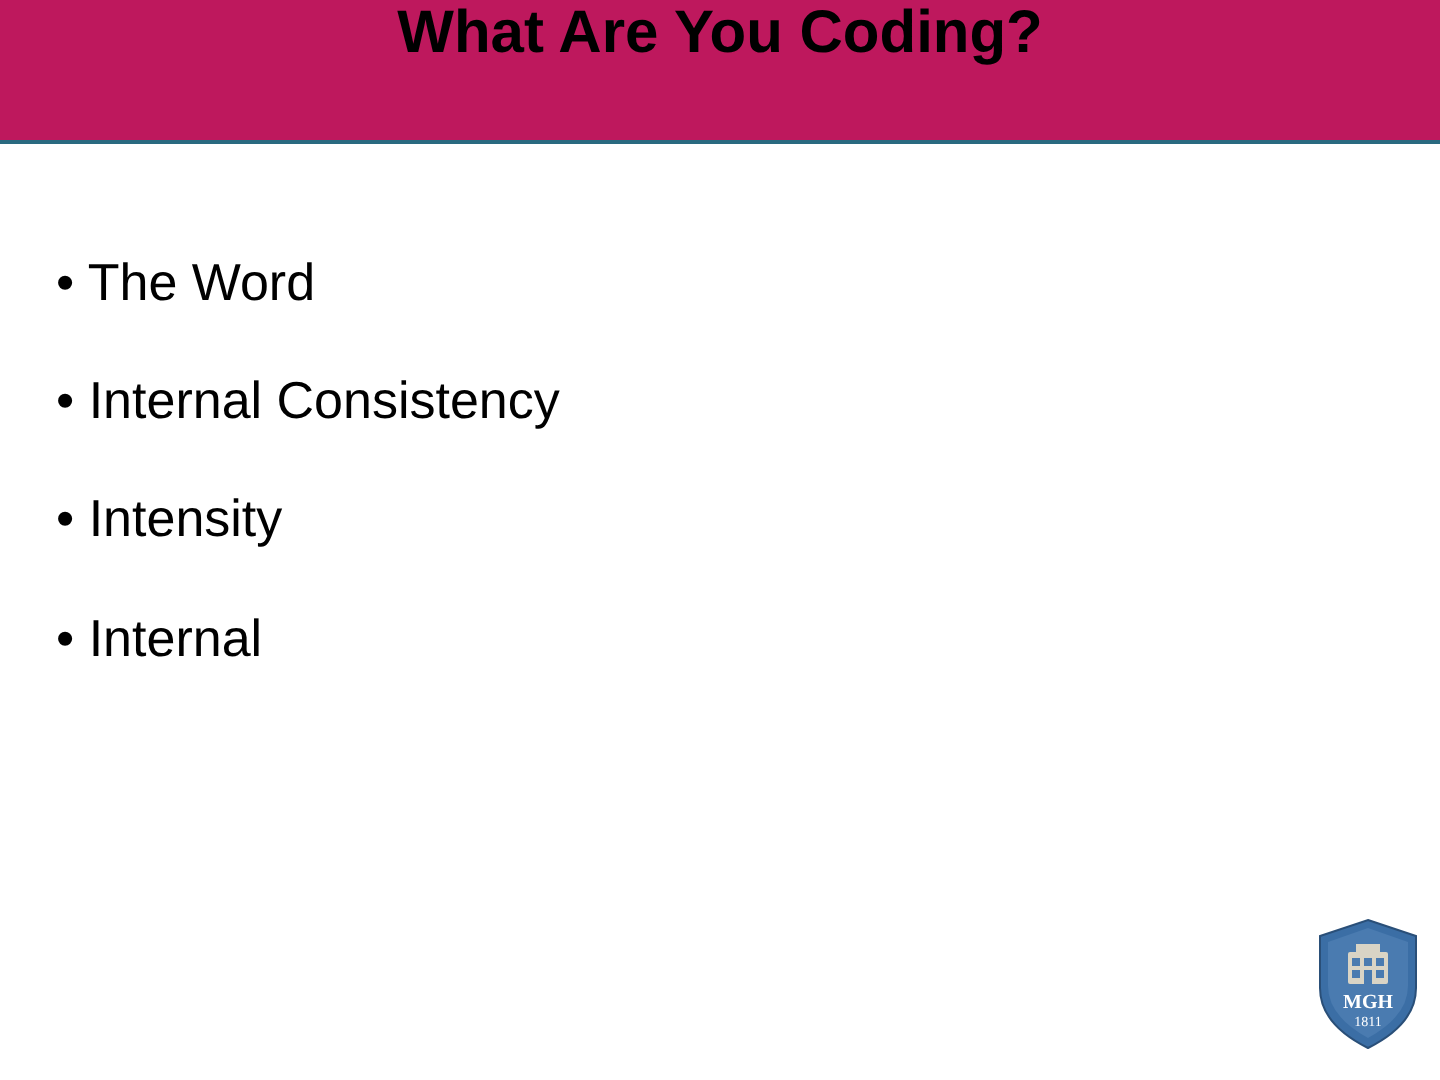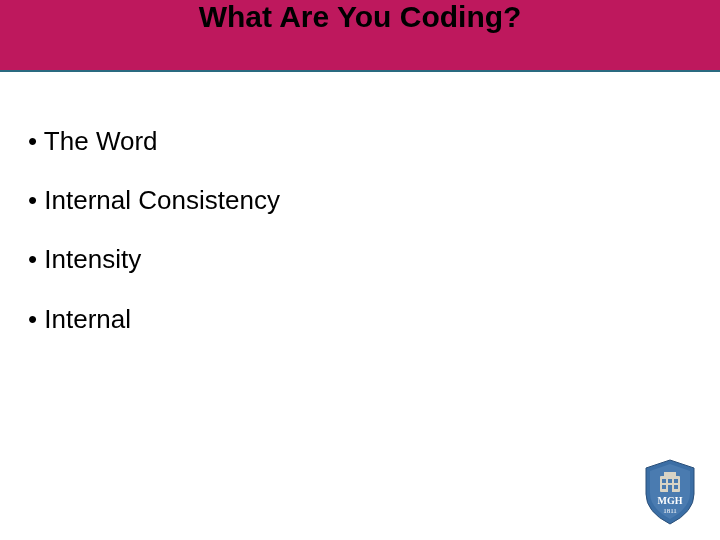--- a/index.html
+++ b/index.html
@@ -35,21 +35,21 @@
     font-size: 26px;
     color: #000000;
     margin-bottom: 28px;
     line-height: 1.2;
   }
   .bullet-item::before {
     content: "• ";
   }
   .logo {
     position: absolute;
-    right: 22px;
+    right: 8px;
     bottom: 14px;
     width: 56px;
     height: 68px;
   }
 </style>
 </head>
 <body>
 
 <div class="title-bar">
   <div class="title-text">What Are You Coding?</div>

